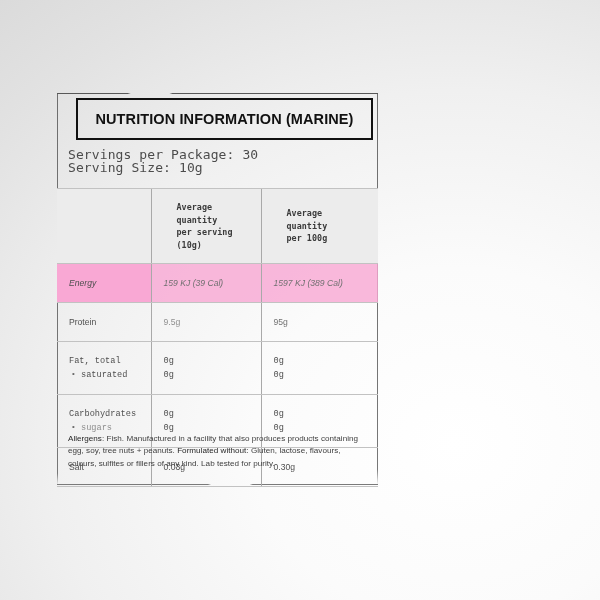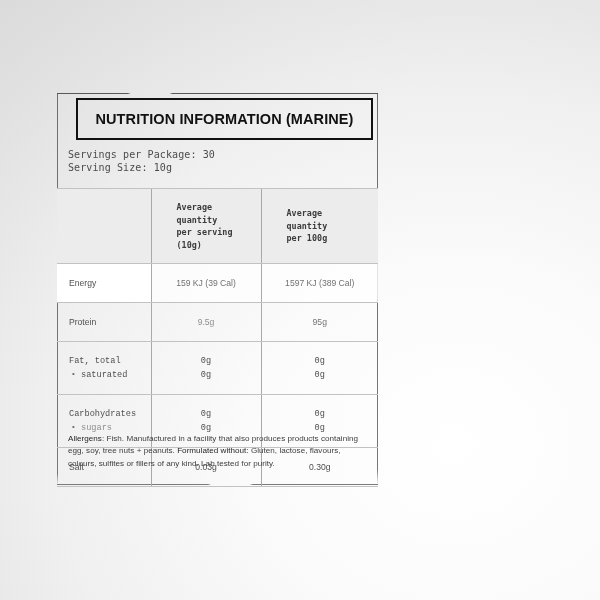--- a/index.html
+++ b/index.html
@@ -74,21 +74,21 @@
     white-space: nowrap;
   }
 
   
   #servings {
     position: absolute;
     left: 11px;
     top: 55px;
     width: 300px;
     font-family: "DejaVu Sans Mono", monospace;
-    font-size: 10px;
+    font-size: 13px;
     line-height: 13px;
     color: #4c4c4c;
     letter-spacing: 0.1px;
   }
   #servings div { white-space: nowrap; }
 
   
   #table {
     position: absolute;
     left: 0;
@@ -123,32 +123,32 @@
     color: #3b3b3b;
     text-align: left;
     line-height: 12.5px;
     letter-spacing: 0.05px;
     border-top: none;
     border-bottom: 1px solid #9e9e9e;
   }
   th.hdr .pad { padding-left: 13px; }
   th.hdr.col-label { background: #ececec; }
 
-  tr.row-energy td { background: #ffffff; }
+  tr.row-energy td { background: #f9a8d4; font-style: italic; }
 
   td.lbl {
     font-size: 8.6px;
     color: #4f4f4f;
     padding-left: 13px;
     line-height: 14px;
   }
   td.val {
     font-size: 8.6px;
     color: #4f4f4f;
-    text-align: center;
+    text-align: left;
     line-height: 14px;
   }
   .sub {
     padding-left: 12px;
     position: relative;
   }
   .sub .bullet {
     position: absolute;
     left: 2px;
     top: -1px;

